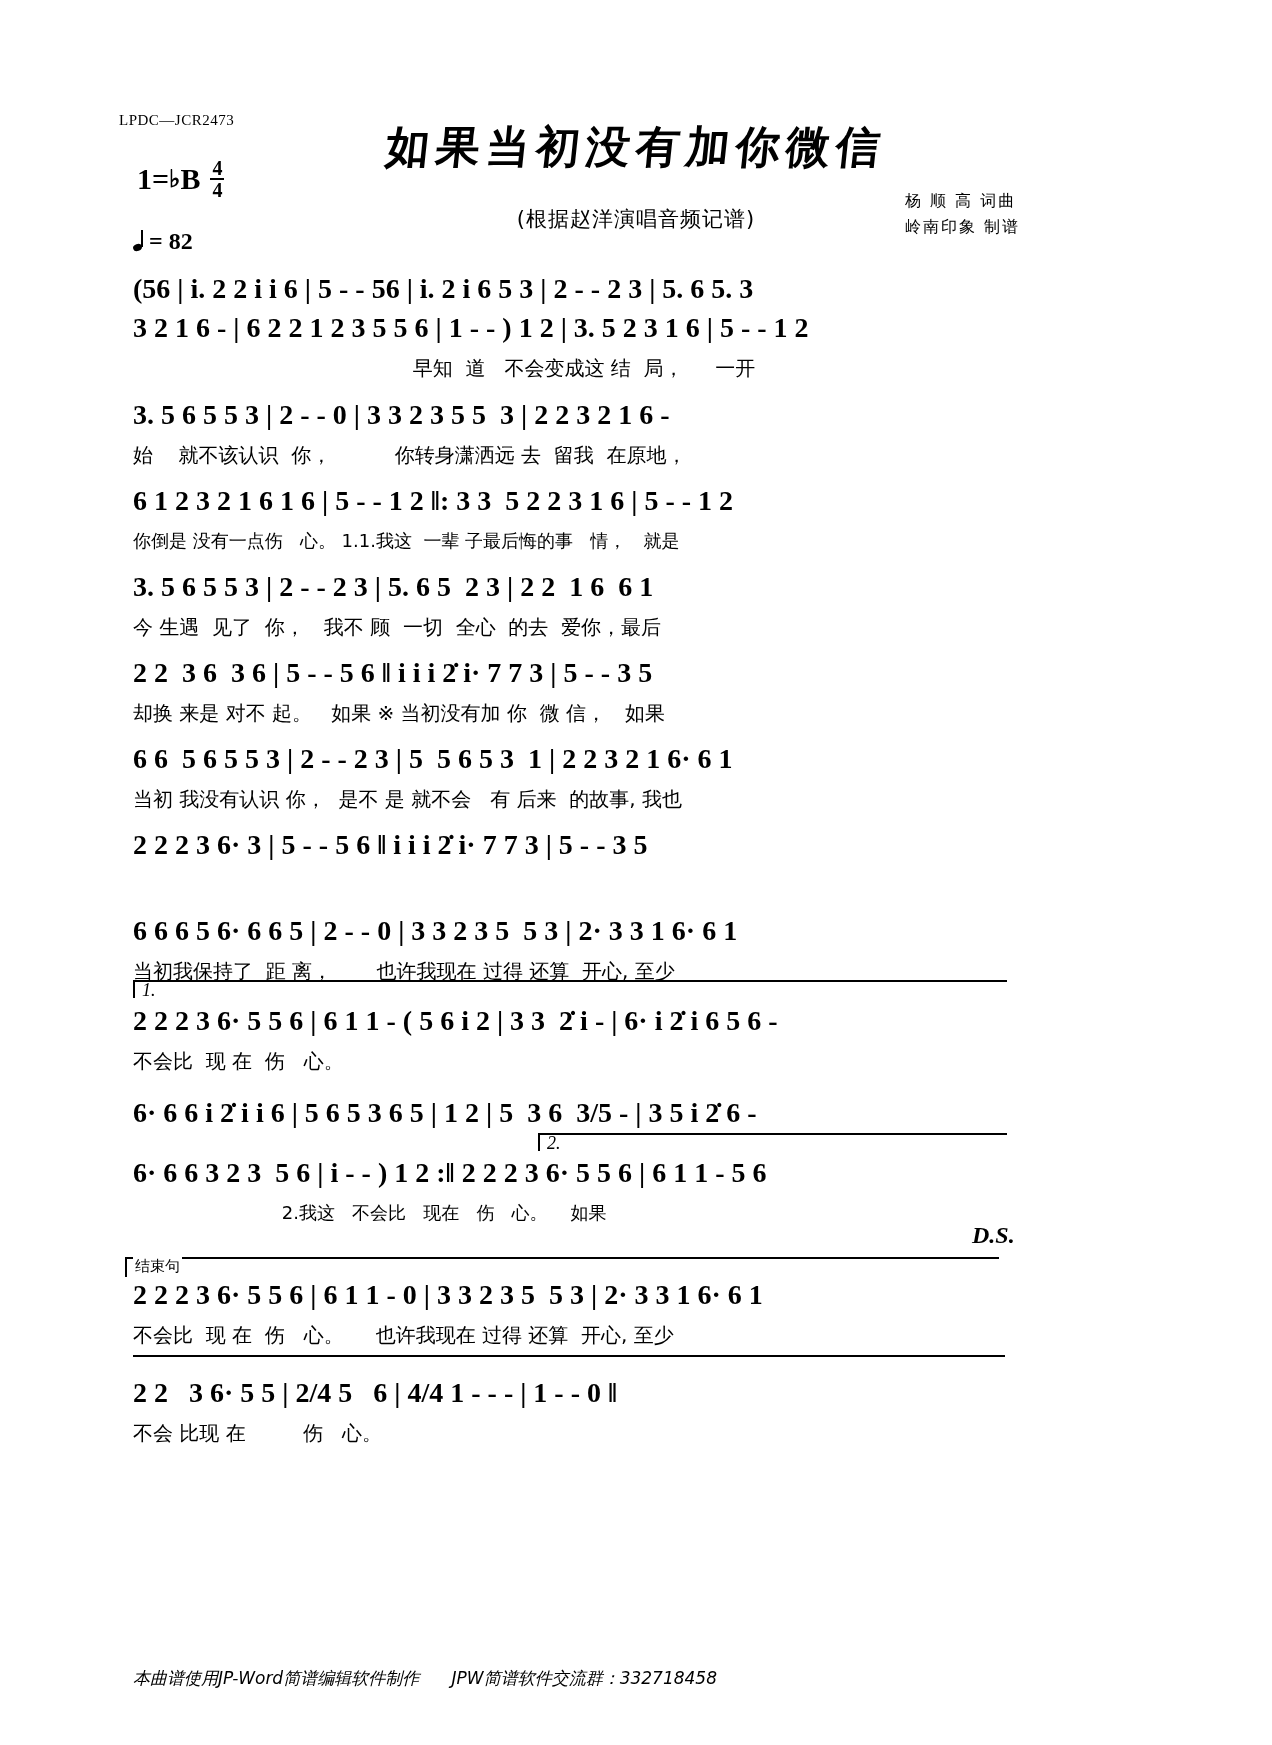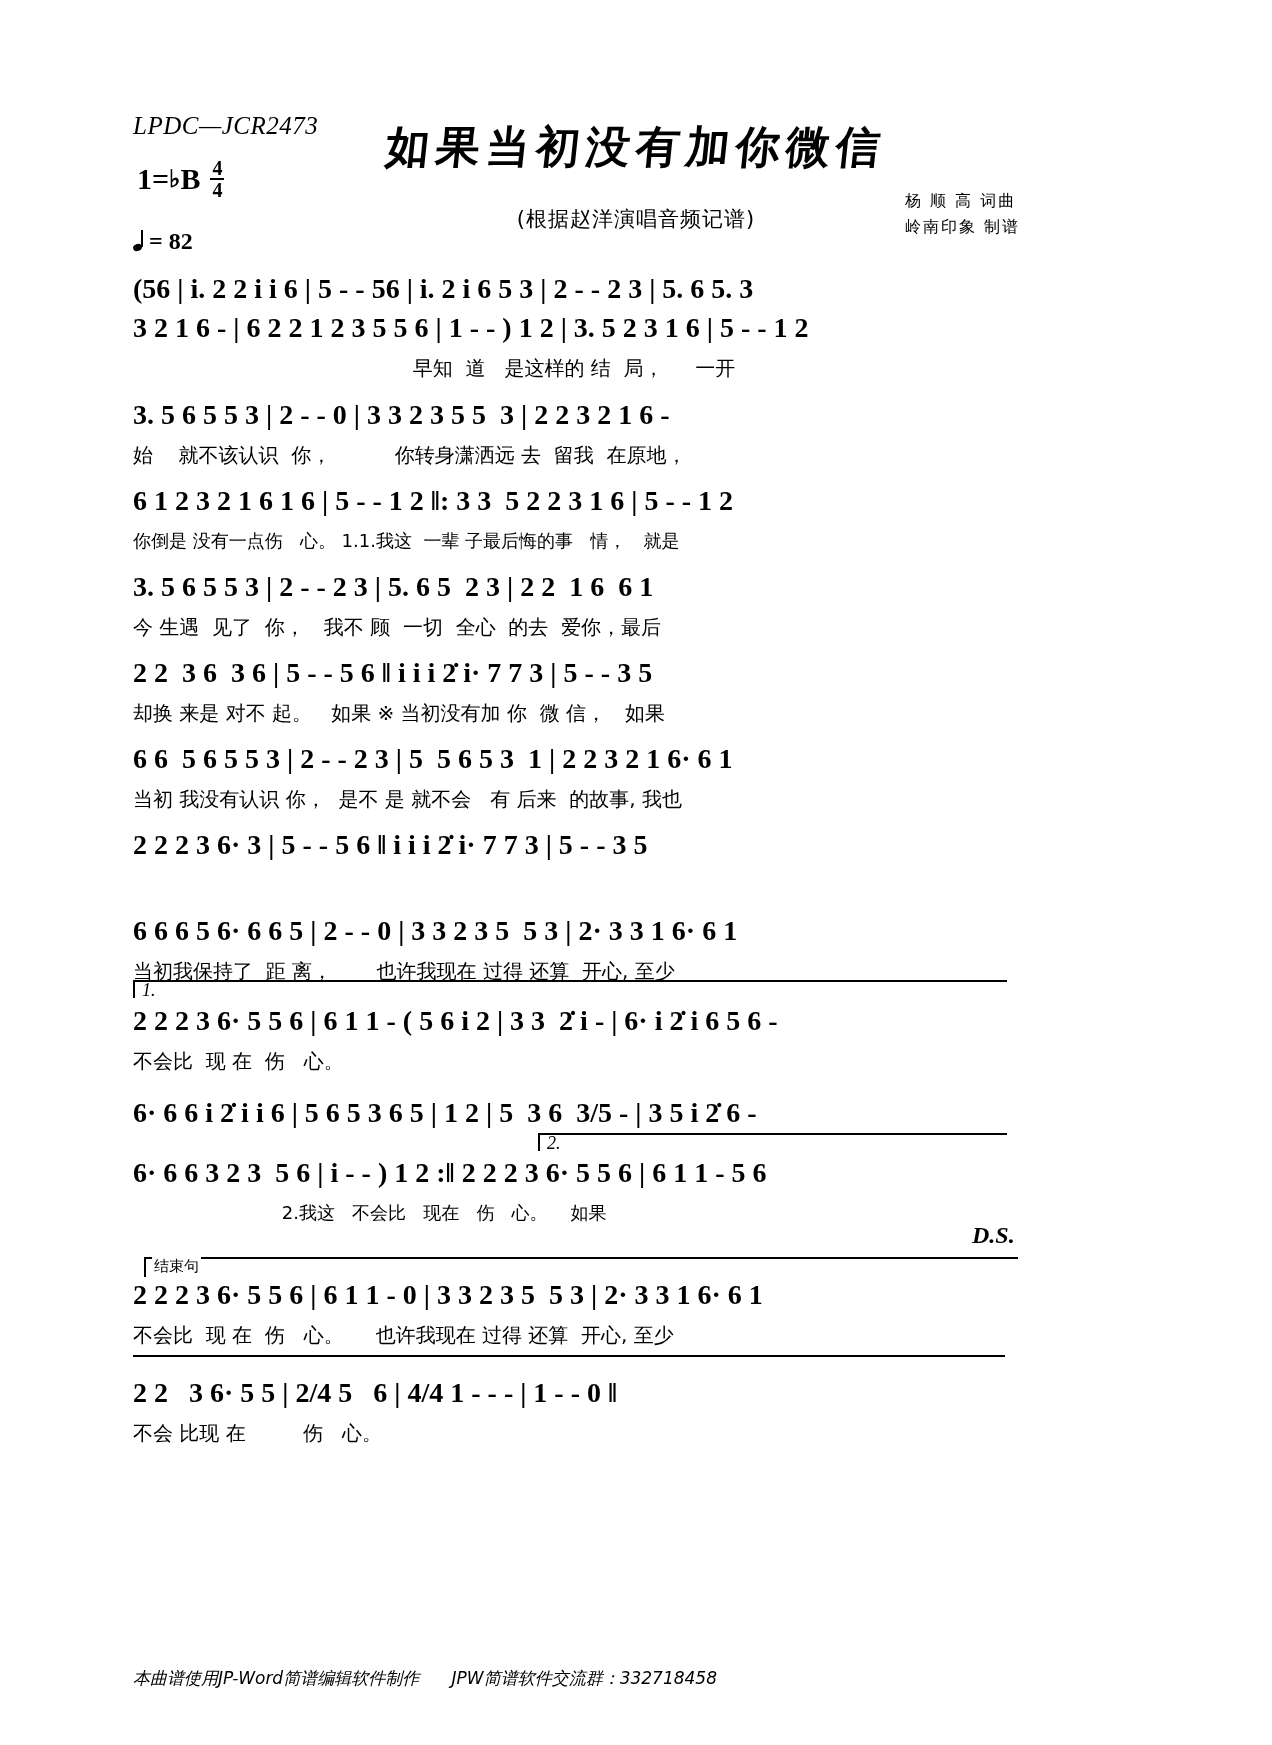--- a/index.html
+++ b/index.html
@@ -14,24 +14,23 @@
   }
   .sheet{
     position:absolute;
     left:0; top:0;
     width:1272px; height:1745px;
   }
 
   
   .catalog{
     position:absolute;
-    left:133px; top:112px;
-    font-family:"Liberation Serif", serif;
-    font-style:italic;
-    font-size:25px;
+    left:119px; top:112px;
+    font-family:"Liberation Serif", serif;
+    font-size:15px;
     letter-spacing:.5px;
   }
   .title{
     position:absolute;
     left:0; top:118px;
     width:1272px;
     text-align:center;
     font-family:"DejaVu Sans", sans-serif;
     font-weight:bold;
     font-size:44px;
@@ -221,21 +220,21 @@
     <span class="quarter-note"></span>
     <span>= 82</span>
   </div>
 
   <div class="system" style="top:266px;">
     <div class="noteline">(56 | i. 2 2 i i 6 | 5 - - 56 | i. 2 i 6 5 3 | 2 - - 2 3 | 5. 6 5. 3</div>
   </div>
 
   <div class="system" style="top:305px;">
     <div class="noteline">3 2 1 6 - | 6 2 2 1 2 3 5 5 6 | 1 - - ) 1 2 | 3. 5 2 3 1 6 | 5 - - 1 2</div>
-    <div class="lyricline">                                            早知  道   是这样的 结  局，     一开</div>
+    <div class="lyricline">                                            早知  道   不会变成这 结  局，     一开</div>
   </div>
 
   <div class="system" style="top:392px;">
     <div class="noteline">3. 5 6 5 5 3 | 2 - - 0 | 3 3 2 3 5 5  3 | 2 2 3 2 1 6 -</div>
     <div class="lyricline">始    就不该认识  你，          你转身潇洒远 去  留我  在原地，</div>
   </div>
 
   <div class="system" style="top:478px;">
     <div class="noteline">6 1 2 3 2 1 6 1 6 | 5 - - 1 2 ‖: 3 3  5 2 2 3 1 6 | 5 - - 1 2</div>
     <div class="lyricline small">你倒是 没有一点伤   心。 1.1.我这  一辈 子最后悔的事   情，   就是</div>
@@ -279,21 +278,21 @@
 
   <div class="volta" style="left:538px; top:1133px; width:467px;">
     <span class="vnum">2.</span>
   </div>
   <div class="system" style="top:1150px;">
     <div class="noteline">6· 6 6 3 2 3  5 6 | i - - ) 1 2 :‖ 2 2 2 3 6· 5 5 6 | 6 1 1 - 5 6</div>
     <div class="lyricline small">                          2.我这   不会比   现在   伤   心。    如果</div>
   </div>
   <div class="ds" style="left:972px; top:1222px;">D.S.</div>
 
-  <div class="voltalabel" style="left:144px; top:1257px; width:872px;text-align:right;">
+  <div class="voltalabel" style="left:125px; top:1257px; width:872px;text-align:right;">
     <span class="vtxt">结束句</span>
   </div>
   <div class="system" style="top:1272px;">
     <div class="noteline">2 2 2 3 6· 5 5 6 | 6 1 1 - 0 | 3 3 2 3 5  5 3 | 2· 3 3 1 6· 6 1</div>
     <div class="lyricline">不会比  现 在  伤   心。     也许我现在 过得 还算  开心, 至少</div>
   </div>
 
   <div class="longbar" style="left:133px; top:1355px; width:872px;"></div>
   <div class="system" style="top:1370px;">
     <div class="noteline">2 2   3 6· 5 5 | 2/4 5   6 | 4/4 1 - - - | 1 - - 0 ‖</div>

